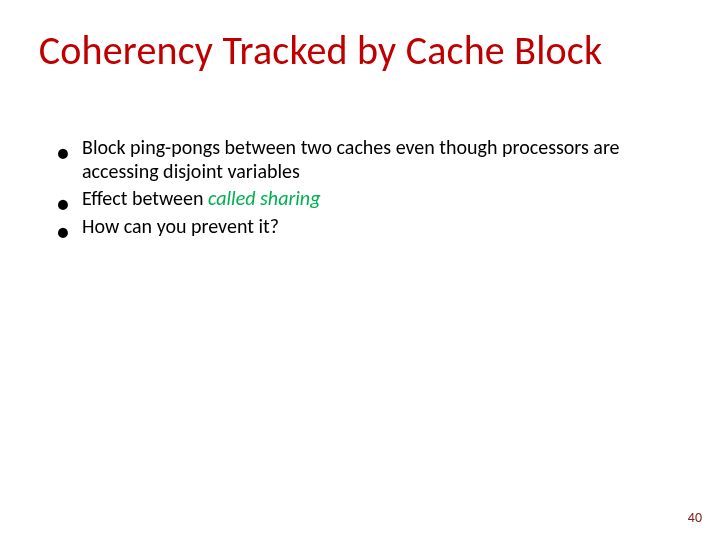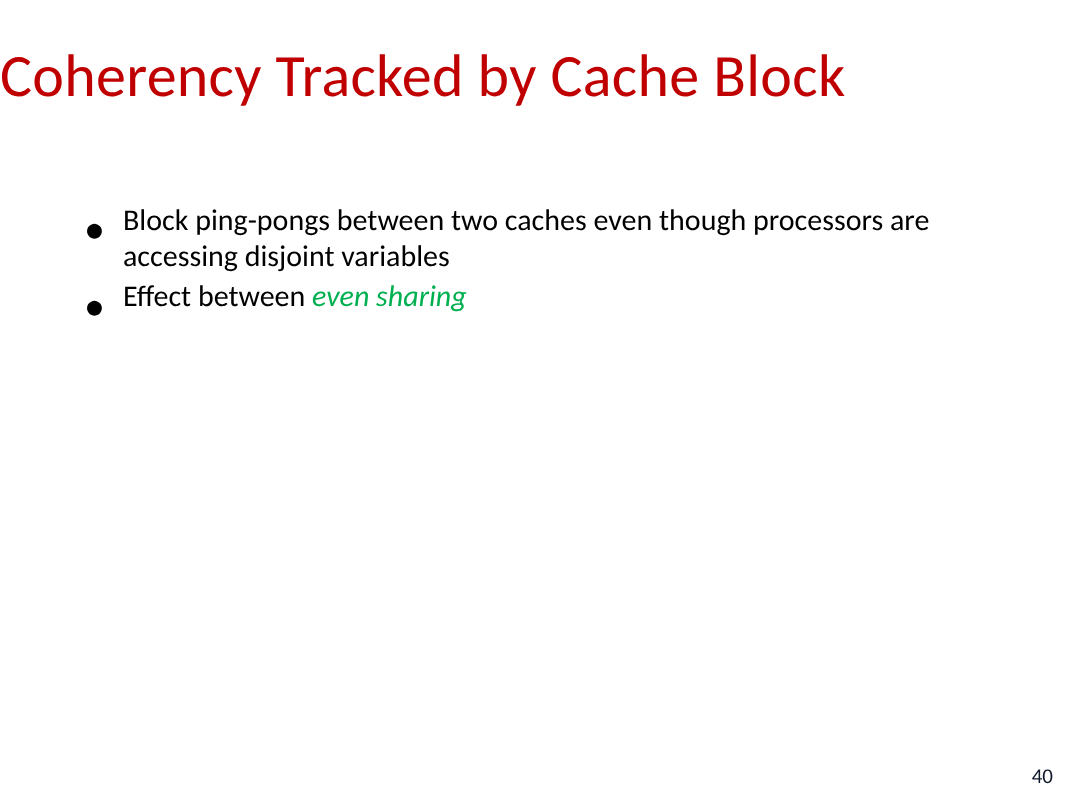--- a/index.html
+++ b/index.html
@@ -17,20 +17,21 @@
     width: 720px;
     height: 540px;
     position: relative;
     box-sizing: border-box;
   }
   .title {
     position: absolute;
     top: 26px;
     left: 0;
     width: 641px;
+    text-align: center;
     font-size: 40px;
     font-weight: 400;
     color: #c00000;
     letter-spacing: 0.2px;
   }
   .body {
     position: absolute;
     top: 136px;
     left: 54px;
     width: 612px;
@@ -59,36 +60,39 @@
   }
   .italic-green {
     font-style: italic;
     color: #00b050;
   }
   .pagenum {
     position: absolute;
     right: 18px;
     bottom: 14px;
     font-size: 14px;
-    color: #0f172a;
+    color: #7f1d1d;
   }
 </style>
 </head>
 <body>
 
 <div class="slide">
 
   <div class="title">Coherency Tracked by Cache Block</div>
 
   <div class="body">
     <ul class="bullets">
       <li>
         <span>Block ping-pongs between two caches even though processors are accessing disjoint variables</span><span class="italic-green"></span><span></span>
       </li>
       <li>
-        <span>Effect between </span><span class="italic-green">even sharing</span><span></span>
+        <span>Effect between </span><span class="italic-green">called sharing</span><span></span>
+      </li>
+      <li>
+        <span>How can you prevent it?</span><span class="italic-green"></span><span></span>
       </li>
     </ul>
   </div>
 
   <div class="pagenum">40</div>
 
 </div>
 
 </body></html>

